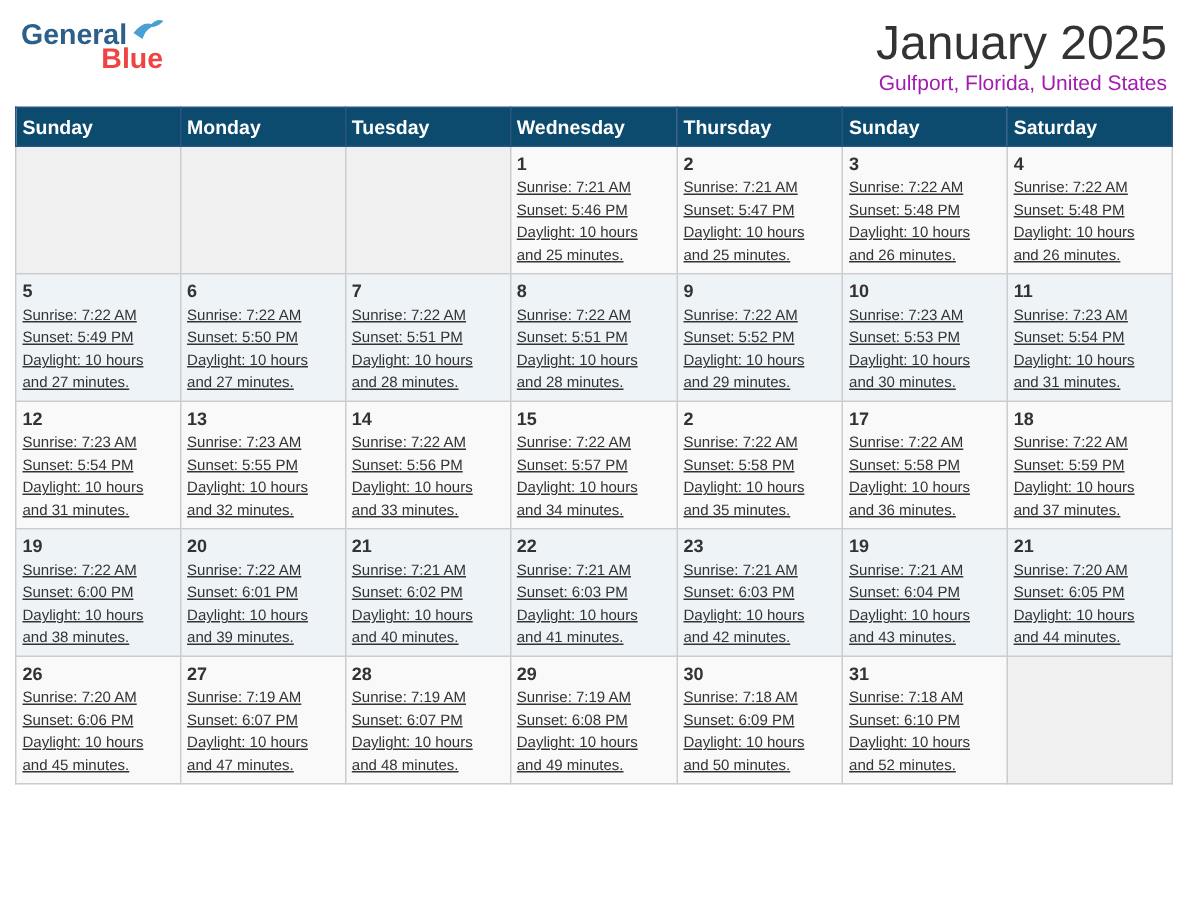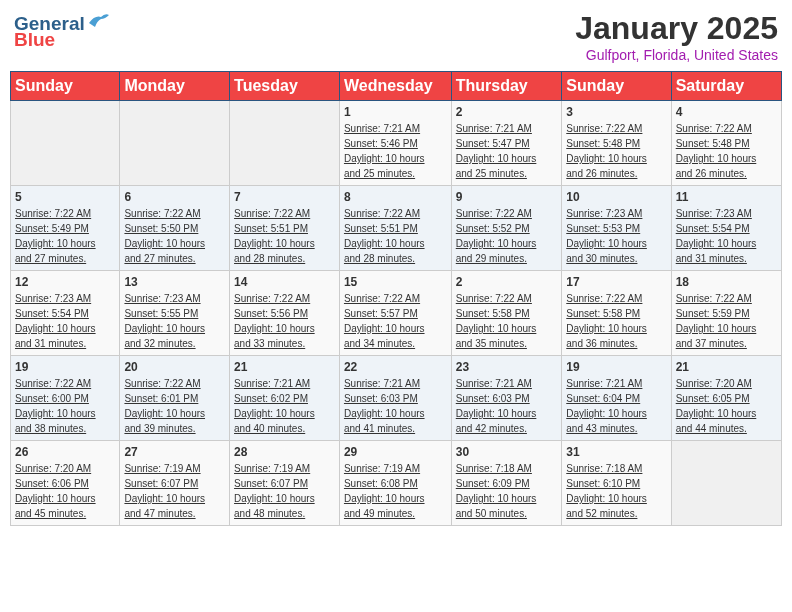--- a/index.html
+++ b/index.html
@@ -13,44 +13,44 @@
     .header {
       display: flex;
       align-items: flex-start;
       justify-content: space-between;
       margin-bottom: 8px;
       padding: 0 4px;
     }
     .logo {
       display: flex;
       flex-direction: column;
-      align-items: flex-start;
+      align-items: flex-end;
       padding-top: 4px;
     }
     .title-block {
       text-align: right;
     }
     .month-title {
       font-size: 32px;
-      font-weight: bold;
+      font-weight: normal;
       color: #333;
     }
     .location-title {
       font-size: 14px;
       color: #a21caf;
     }
     .calendar {
       width: 100%;
       border-collapse: collapse;
       border: 1px solid #ccc;
     }
     .calendar th {
-      background: #ef4444;
+      background: #0c4a6e;
       color: #fff;
-      font-size: 16px;
+      font-size: 13px;
       font-weight: bold;
       padding: 5px 4px;
       text-align: left;
       border: 1px solid #2a5580;
     }
     .calendar td {
       vertical-align: top;
       width: 113px;
       min-height: 80px;
       padding: 4px 4px;

